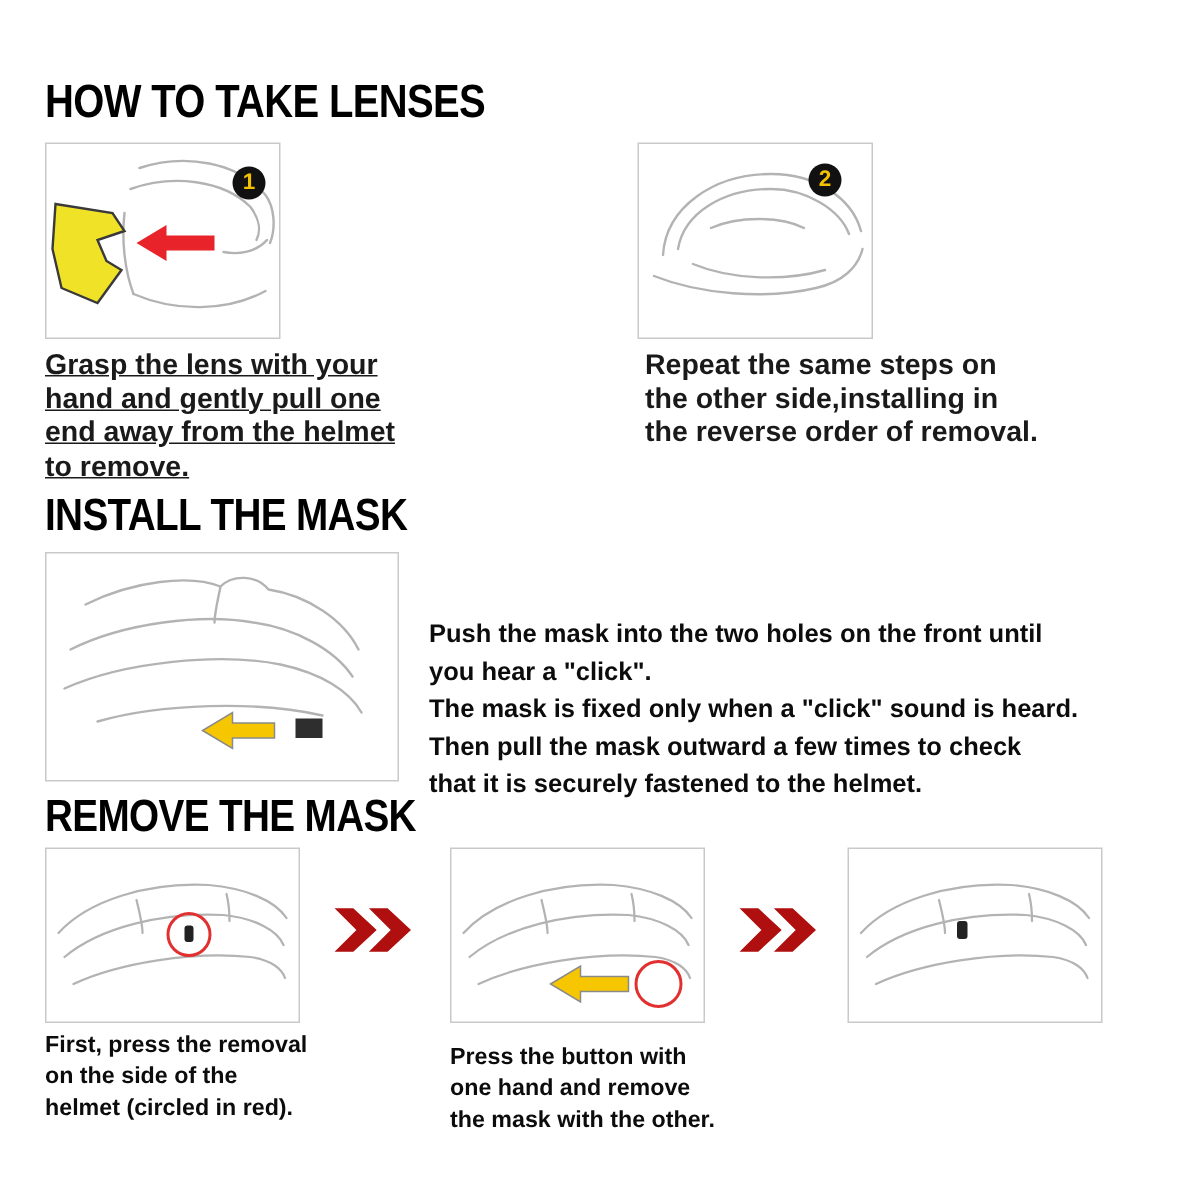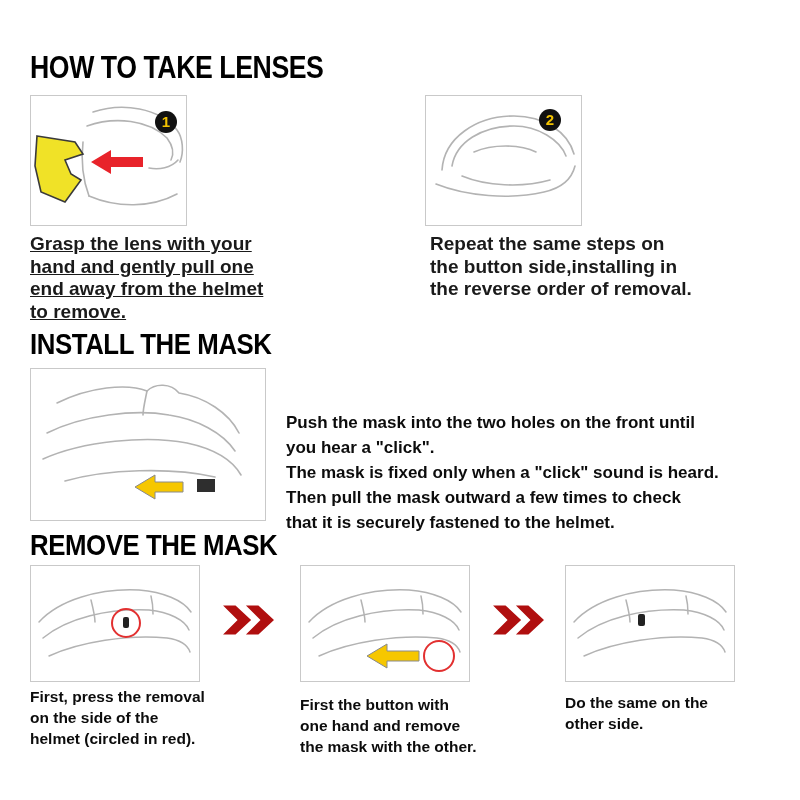--- a/index.html
+++ b/index.html
@@ -86,21 +86,21 @@
       </g>
     </svg>
     <div class="badge b2">2</div>
   </div>
 
   <div class="caption cap-lens cap-lens1">Grasp the lens with your
 hand and gently pull one
 end away from the helmet
 to remove.</div>
   <div class="caption cap-lens cap-lens2">Repeat the same steps on
-the button side,installing in
+the other side,installing in
 the reverse order of removal.</div>
 
   <div class="title t2">INSTALL THE MASK</div>
 
   <div class="panel p-install">
     <svg viewBox="0 0 234 151">
       <g stroke="#b3b3b3" stroke-width="1.6" fill="none" stroke-linecap="round">
         <path d="M26,34 C58,18 96,14 116,22 C124,14 140,14 148,24 C174,28 198,44 208,64"></path>
         <path d="M16,64 C52,46 104,40 138,46 C166,50 192,64 204,82"></path>
         <path d="M12,90 C52,72 116,66 156,74 C184,80 202,92 210,106"></path>
@@ -167,19 +167,17 @@
         <path d="M60,34 C62,42 64,50 64,56"></path>
         <path d="M120,30 C122,38 122,44 122,48"></path>
       </g>
       <rect x="72" y="48" width="7" height="12" rx="2" fill="#222"></rect>
     </svg>
   </div>
 
   <div class="caption cap-small cap-r1">First, press the removal
 on the side of the
 helmet (circled in red).</div>
-  <div class="caption cap-small cap-r2">First the button with
+  <div class="caption cap-small cap-r2">Press the button with
 one hand and remove
 the mask with the other.</div>
-  <div class="caption cap-small cap-r3">Do the same on the
-other side.</div>
 
 </div>
 
 </body></html>

